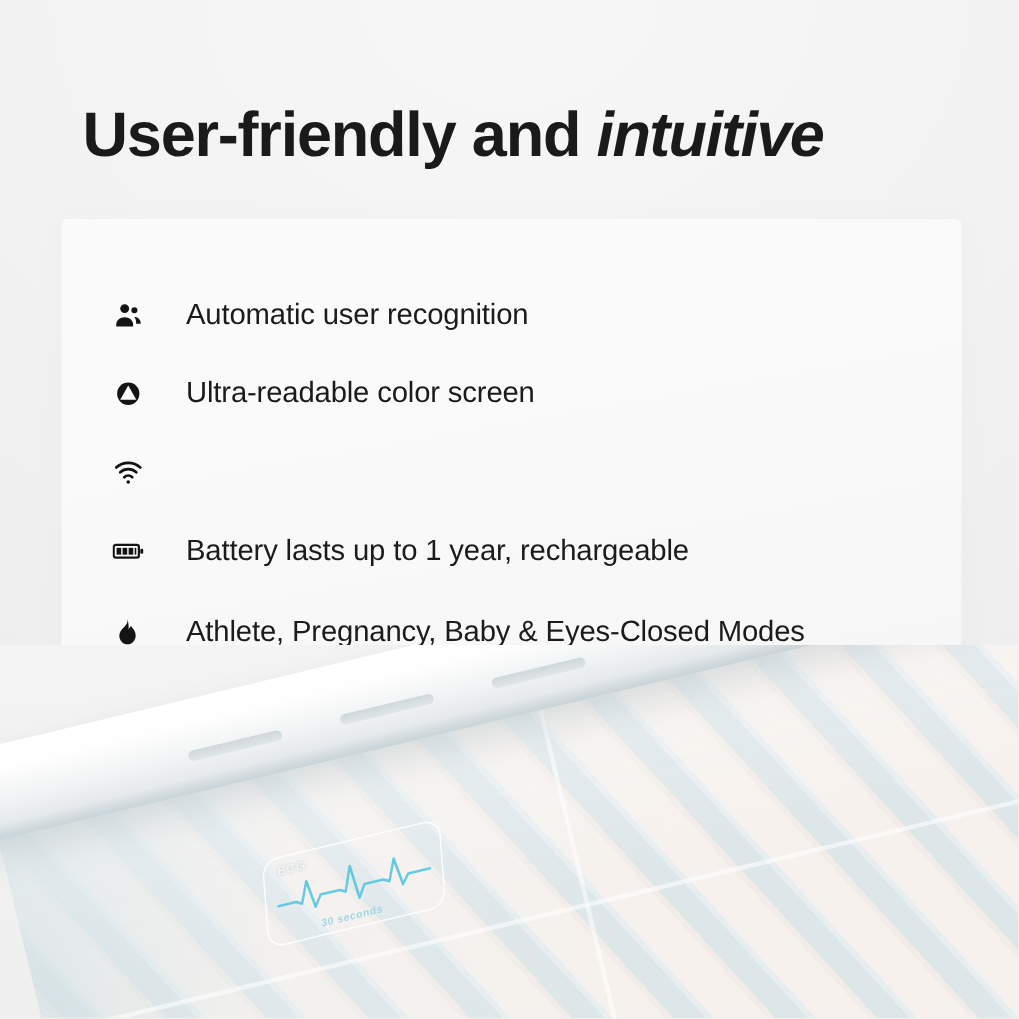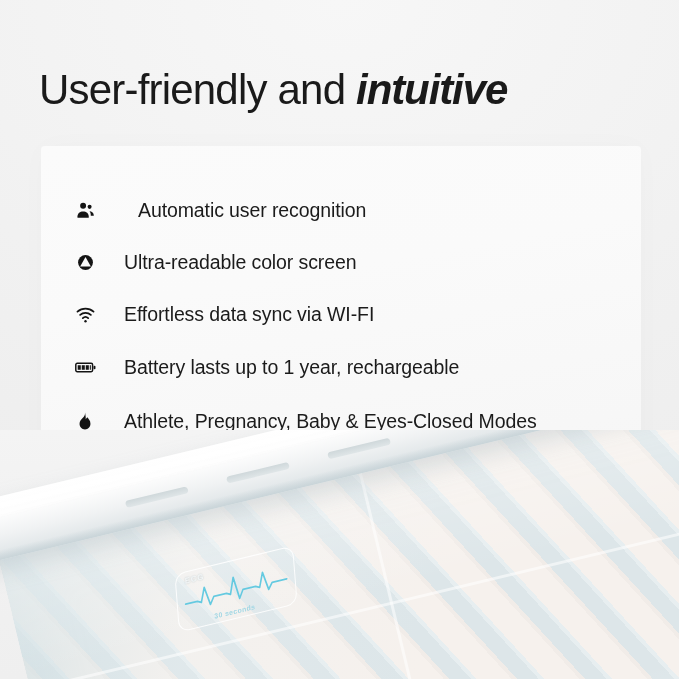--- a/index.html
+++ b/index.html
@@ -28,21 +28,21 @@
     position: absolute;
     left: 39px;
     top: 62px;
     font-size: 42px;
     line-height: 56px;
     letter-spacing: -0.8px;
     color: #1a1a1a;
     white-space: nowrap;
     font-weight: 400;
   }
-  .title .light { font-weight: 400; }
+  .title .light { font-weight: 700; margin-left: 16px; }
   .title .bold  { font-weight: 700; letter-spacing: -1.1px; font-style: italic; }
 
   
   .card {
     position: absolute;
     left: 41px;
     top: 146px;
     width: 600px;
     height: 330px;
     border-radius: 4px;
@@ -59,21 +59,21 @@
     list-style: none;
   }
 
   .feature-row {
     position: absolute;
     left: 33px;
     height: 30px;
     display: flex;
     align-items: center;
   }
-  .feature-row:nth-child(1) { top: 49px; gap: 14px; }
+  .feature-row:nth-child(1) { top: 49px; }
   .feature-row:nth-child(2) { top: 101px; }
   .feature-row:nth-child(3) { top: 153px; }
   .feature-row:nth-child(4) { top: 206px; text-align: right; }
   .feature-row:nth-child(5) { top: 260px; }
 
   .feat-icon {
     width: 22px;
     height: 22px;
     flex: 0 0 22px;
     display: flex;
@@ -298,21 +298,20 @@
 
       <li class="feature-row">
         <span class="feat-icon">
           <svg viewBox="0 0 22 22" width="21" height="21" fill="none" stroke="currentColor" stroke-width="1.9" stroke-linecap="round" aria-hidden="true">
             <path d="M2.6 8.0c4.8-4.3 12.0-4.3 16.8 0"></path>
             <path d="M5.4 11.4c3.2-2.9 8.0-2.9 11.2 0"></path>
             <path d="M8.2 14.8c1.6-1.5 4.0-1.5 5.6 0"></path>
             <circle cx="11" cy="18.1" r="1.25" fill="currentColor" stroke="none"></circle>
           </svg>
         </span>
-        <span class="feat-label">Effortless data sync via WI-FI</span>
       </li>
 
       <li class="feature-row">
         <span class="feat-icon">
           <svg viewBox="0 0 24 14" width="21" height="13" aria-hidden="true">
             <rect x="0.9" y="2.2" width="19.2" height="9.6" rx="1.6" fill="none" stroke="currentColor" stroke-width="1.7"></rect>
             <rect x="21.2" y="5.1" width="2.2" height="3.8" rx="1" fill="currentColor"></rect>
             <rect x="3.1" y="4.4" width="3.5" height="5.2" fill="currentColor"></rect>
             <rect x="7.7" y="4.4" width="3.5" height="5.2" fill="currentColor"></rect>
             <rect x="12.3" y="4.4" width="3.5" height="5.2" fill="currentColor"></rect>

